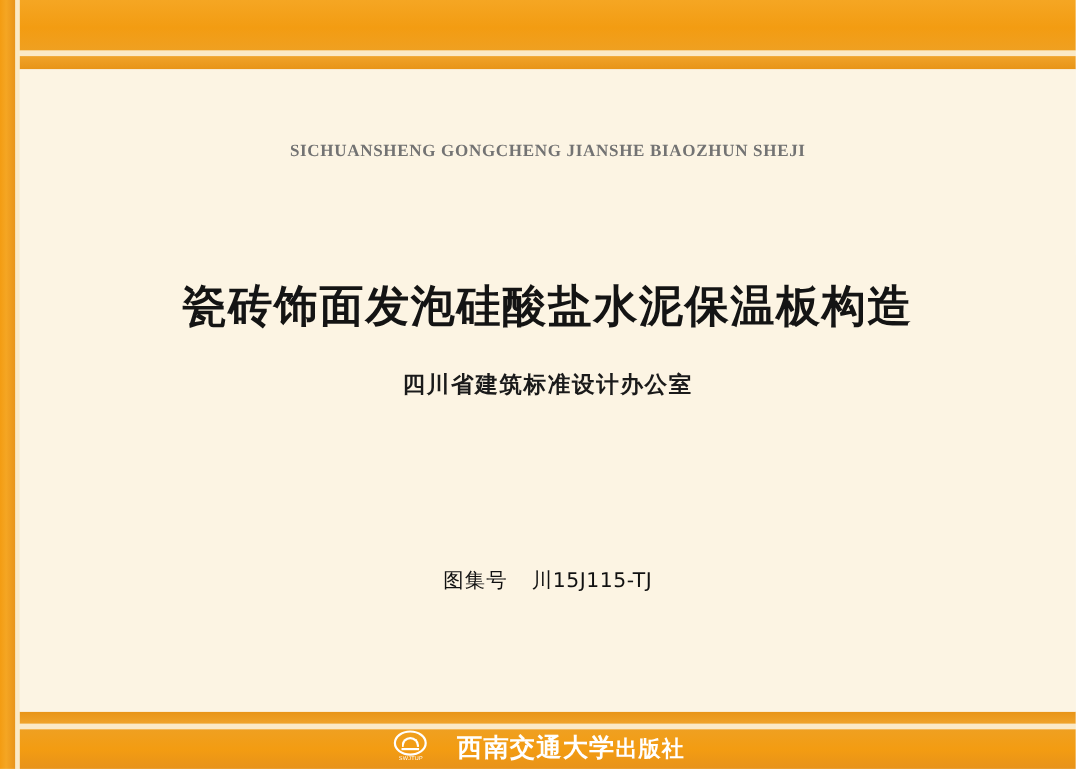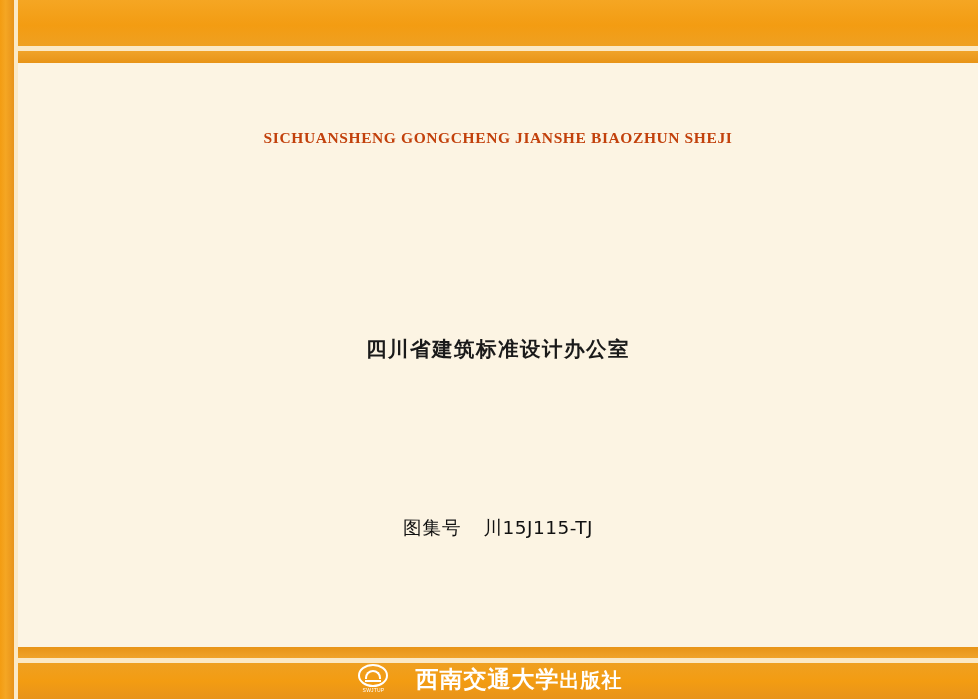--- a/index.html
+++ b/index.html
@@ -102,21 +102,21 @@
     bottom: 52px;
     background: #fcf4e3;
   }
 
   .pinyin {
     position: absolute;
     top: 66px;
     left: 0;
     right: 0;
     text-align: center;
-    color: #c2410c;
+    color: #737373;
     font-family: "Liberation Serif", serif;
     font-weight: bold;
     font-size: 15.5px;
     letter-spacing: 0.6px;
   }
 
   .series-title {
     position: absolute;
     top: 94px;
     left: 0;
@@ -259,20 +259,21 @@
 
   <div class="band-bottom2"></div>
   <div class="band-bottom-line"></div>
   <div class="band-bottom"></div>
 
   <div class="content">
 
     <div class="pinyin">SICHUANSHENG GONGCHENG JIANSHE BIAOZHUN SHEJI</div>
 
 
+    <div class="main-title">瓷砖饰面发泡硅酸盐水泥保温板构造</div>
 
     <div class="issuer">四川省建筑标准设计办公室</div>
 
     <div class="atlas-row">
       <span class="atlas-label">图集号</span><span class="atlas-code">川15J115-TJ</span>
     </div>
 
   </div>
 
   <div class="publisher">

